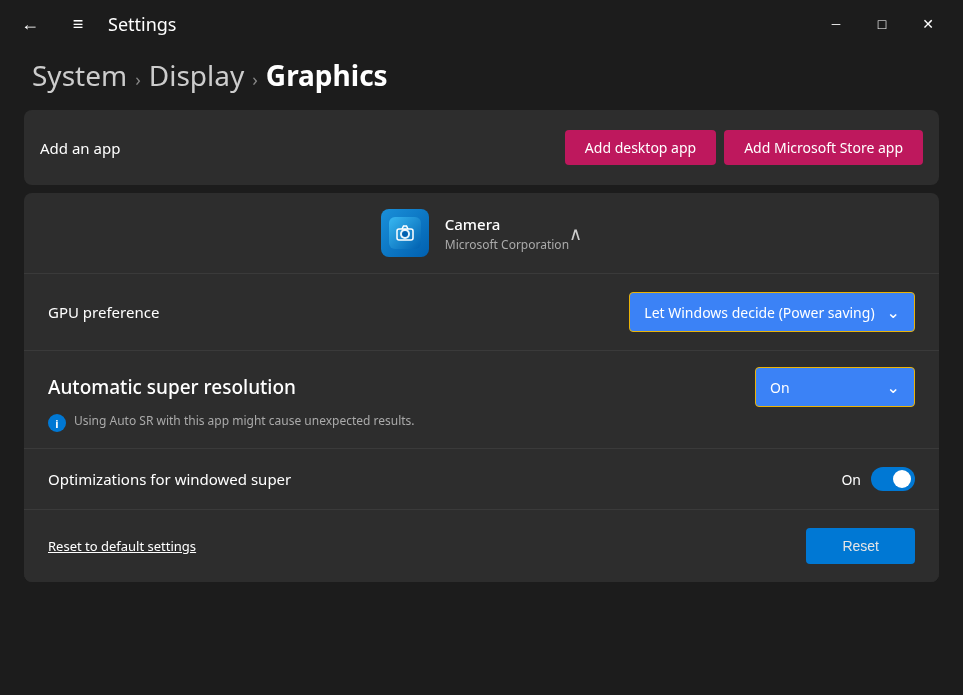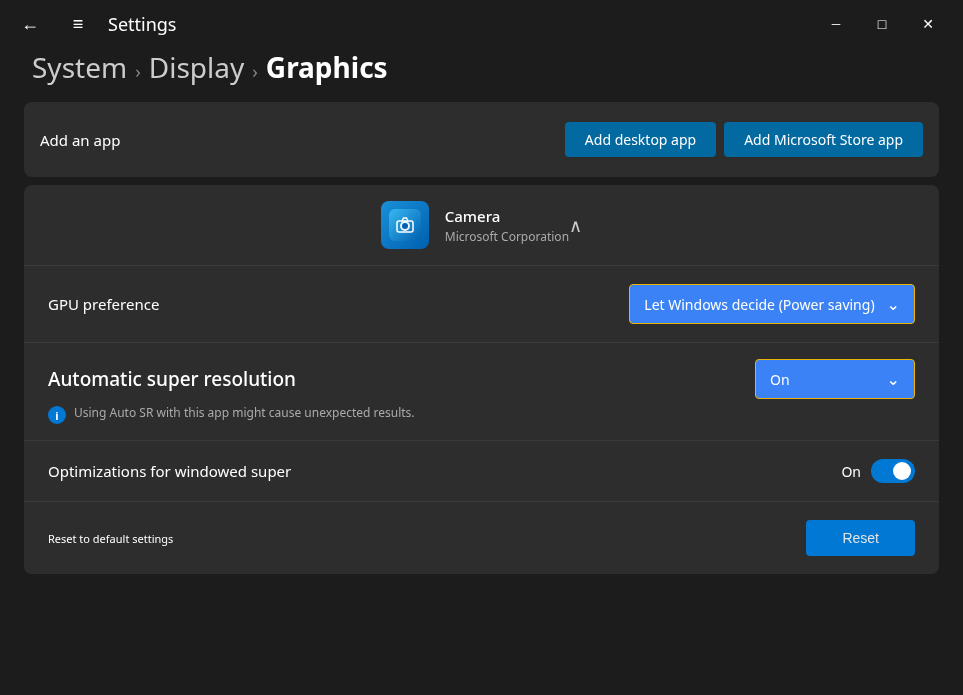--- a/index.html
+++ b/index.html
@@ -59,20 +59,21 @@
       border-radius: 4px;
       font-size: 18px;
     }
 
     
     .breadcrumb {
       padding: 0 32px 16px 32px;
       display: flex;
       align-items: baseline;
       gap: 8px;
+      margin-top: 8px;
     }
     .breadcrumb-item {
       font-size: 28px;
       color: #cccccc;
       font-weight: 400;
     }
     .breadcrumb-item.active {
       font-weight: 700;
       color: #ffffff;
       font-size: 28px;
@@ -99,21 +100,21 @@
     }
     .add-app-label {
       font-size: 15px;
       color: #ffffff;
     }
     .add-app-buttons {
       display: flex;
       gap: 8px;
     }
     .btn-accent {
-      background: #0369a1;
+      background: #be185d;
       color: #ffffff;
       border: none;
       border-radius: 4px;
       padding: 8px 20px;
       font-size: 14px;
       cursor: pointer;
       font-family: inherit;
     }
 
     
@@ -277,22 +278,23 @@
 
     
     .reset-row {
       display: flex;
       align-items: center;
       justify-content: space-between;
       padding: 18px 24px;
       border-top: 1px solid #3a3a3a;
     }
     .reset-label {
-      font-size: 11px;
-      color: #ffffff;
+      font-size: 13px;
+      color: #ffffff;
+      text-decoration: underline;
     }
     .btn-reset {
       background: #0078d4;
       color: #e5e5e5;
       border: none;
       border-radius: 4px;
       padding: 10px 36px;
       font-size: 14px;
       cursor: pointer;
       font-family: Liberation Sans, sans-serif;

